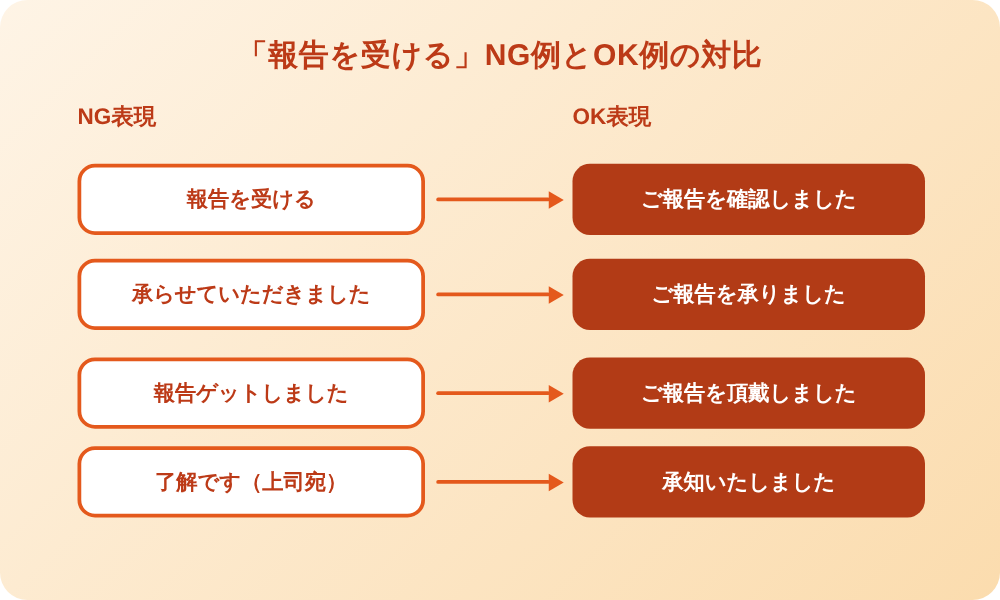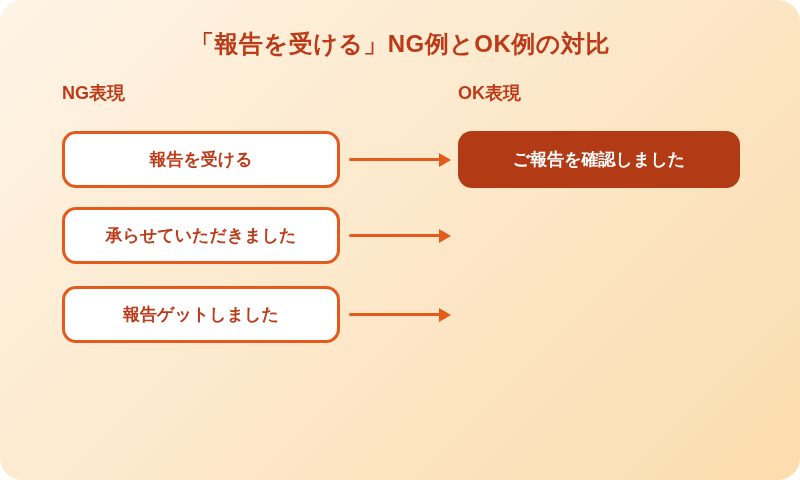--- a/index.html
+++ b/index.html
@@ -121,26 +121,44 @@
   </div>
 
   <div class="row" style="top:207px">
     <div class="ng-box">
       <span>承らせていただきました</span>
     </div>
     <div class="arrow">
       <div class="line"></div>
       <div class="head"></div>
     </div>
+    <div class="ok-box">
+      <span>ご報告を承りました</span>
+    </div>
   </div>
 
   <div class="row" style="top:286px">
     <div class="ng-box">
       <span>報告ゲットしました</span>
     </div>
     <div class="arrow">
       <div class="line"></div>
       <div class="head"></div>
     </div>
+    <div class="ok-box">
+      <span>ご報告を頂戴しました</span>
+    </div>
   </div>
 
+  <div class="row" style="top:357px">
+    <div class="ng-box">
+      <span>了解です（上司宛）</span>
+    </div>
+    <div class="arrow">
+      <div class="line"></div>
+      <div class="head"></div>
+    </div>
+    <div class="ok-box">
+      <span>承知いたしました</span>
+    </div>
+  </div>
 
 </div>
 
 </body></html>

